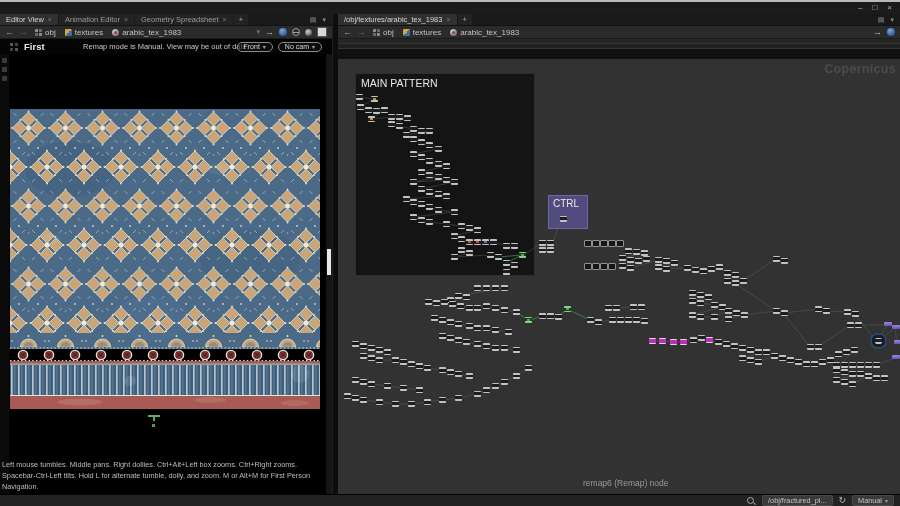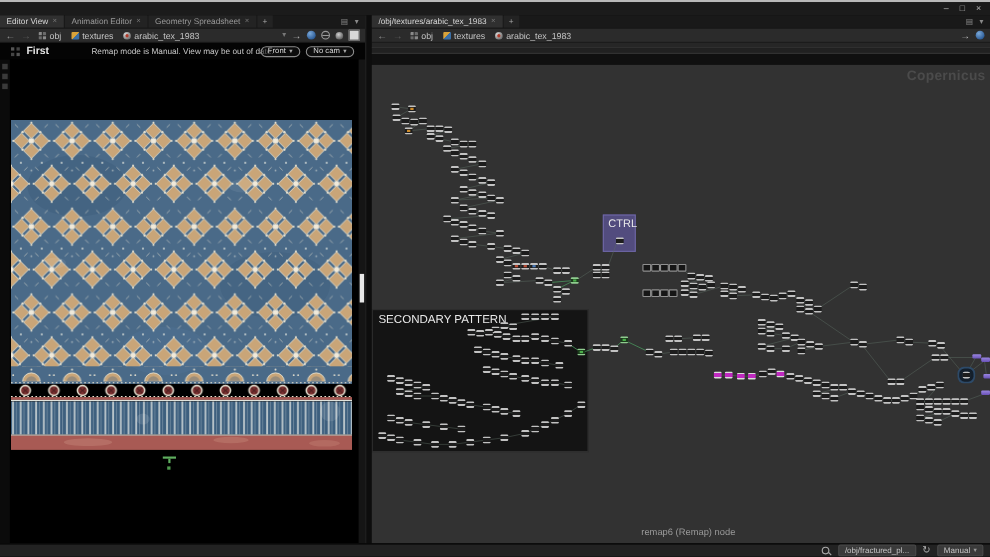--- a/index.html
+++ b/index.html
@@ -250,20 +250,21 @@
         <i class="h3"></i>
       </div>
     <div id="vp-toolcol">
         <i></i>
         <i></i>
         <i></i>
       </div>
     <div id="vp-scroll">
         <div id="vp-thumb"></div>
       </div>
+    <div id="vp-help">Left mouse tumbles. Middle pans. Right dollies. Ctrl+Alt+Left box zooms. Ctrl+Right zooms. Spacebar-Ctrl-Left tilts. Hold L for alternate tumble, dolly, and zoom. M or Alt+M for First Person Navigation.</div>
   </div>
 </div>
 
 <div class="abs" id="divider"></div>
 
 <div class="abs" id="right-pane">
   <div class="tabbar">
     <div class="tab active">
       <span>/obj/textures/arabic_tex_1983</span>
       <span class="tx">×</span>
@@ -295,24 +296,24 @@
       <span class="ic-arrow">→</span>
       <i class="ic-blue"></i>
     </div>
   </div>
   <div class="strip"></div>
   <div class="strip b"></div>
 
   <div id="canvas">
     <span id="watermark">Copernicus</span>
     <span id="net-footer">remap6 (Remap) node</span>
-      <div class="nbox" style="left: 0px; top: 222px; width: 197px; height: 130px;">
-        <span class="nbox-label">SECONDARY PATTERN</span>
+  <div class="nbox" style="left: 17px; top: 14px; width: 180px; height: 203px;">
+        <span class="nbox-label">MAIN PATTERN</span>
       </div>
-      <div class="nbox purple" style="left: 210px; top: 136px; width: 30px; height: 34px;">
+      <div class="nbox purple" style="left: 210px; top: 136px; width: 40px; height: 34px;">
         <span class="nbox-label">CTRL</span>
       </div>
       <svg class="wires" width="562" height="435">
         <line x1="21" y1="38" x2="36" y2="40" class="wire"></line>
         <line x1="36" y1="40" x2="22" y2="48" class="wire"></line>
         <line x1="22" y1="48" x2="30" y2="51" class="wire"></line>
         <line x1="30" y1="51" x2="38" y2="52" class="wire"></line>
         <line x1="38" y1="52" x2="46" y2="51" class="wire"></line>
         <line x1="46" y1="51" x2="33" y2="60" class="wire"></line>
         <line x1="33" y1="60" x2="53" y2="58" class="wire"></line>

